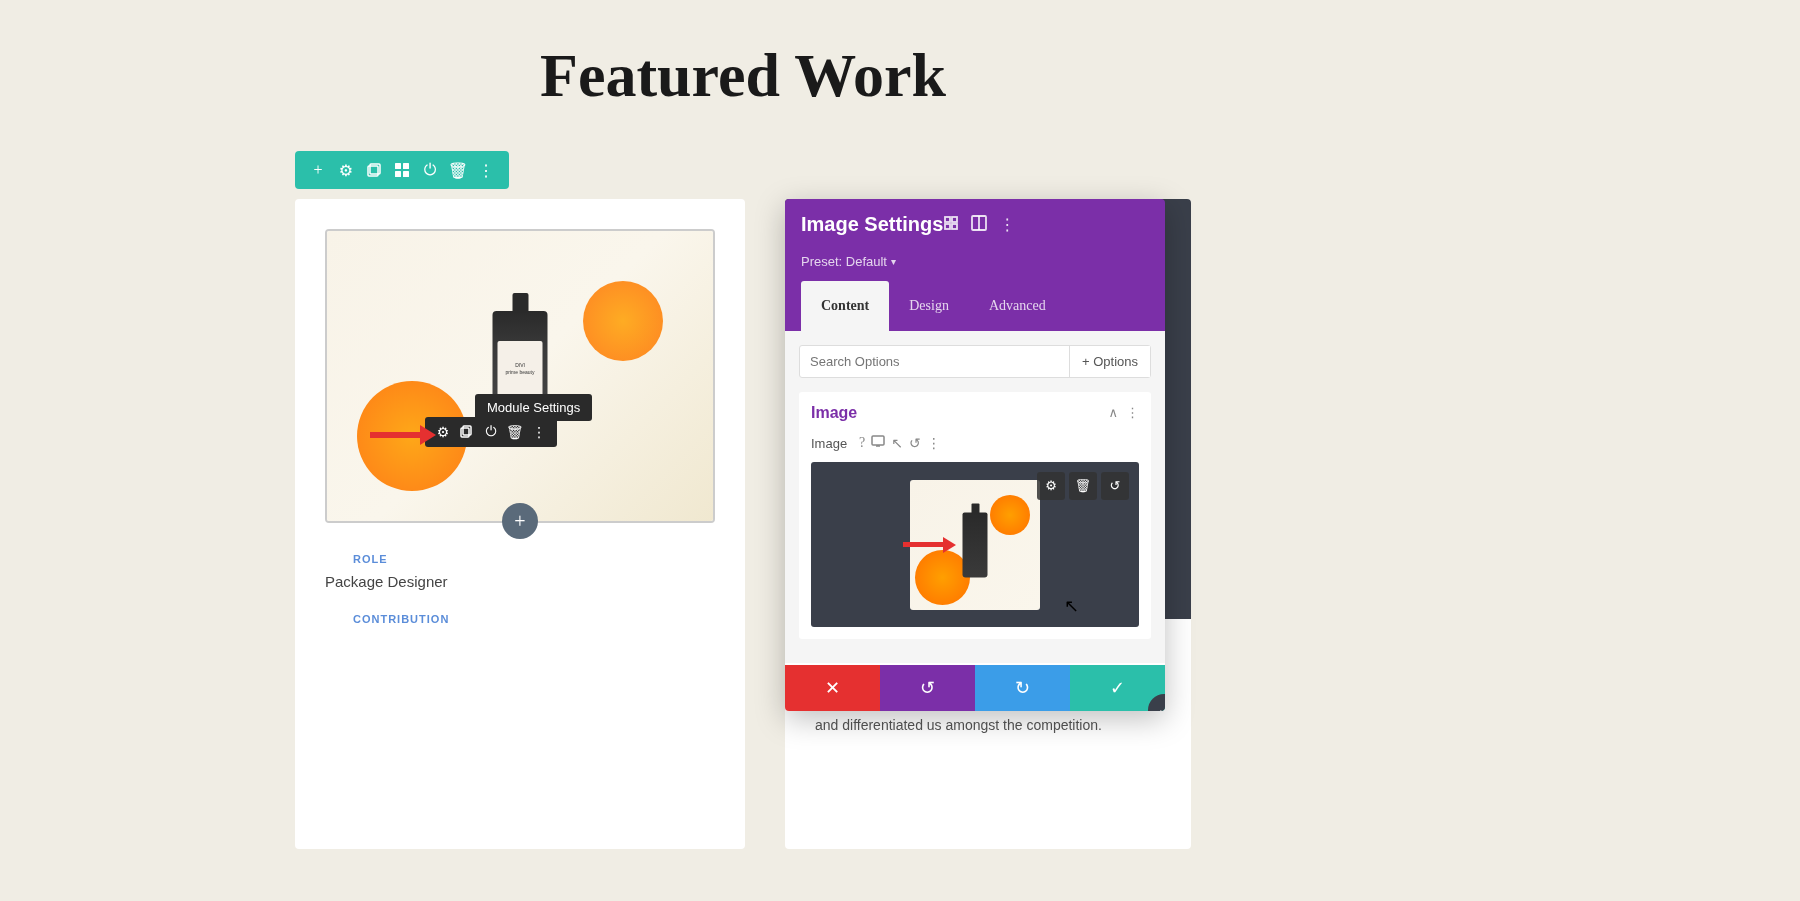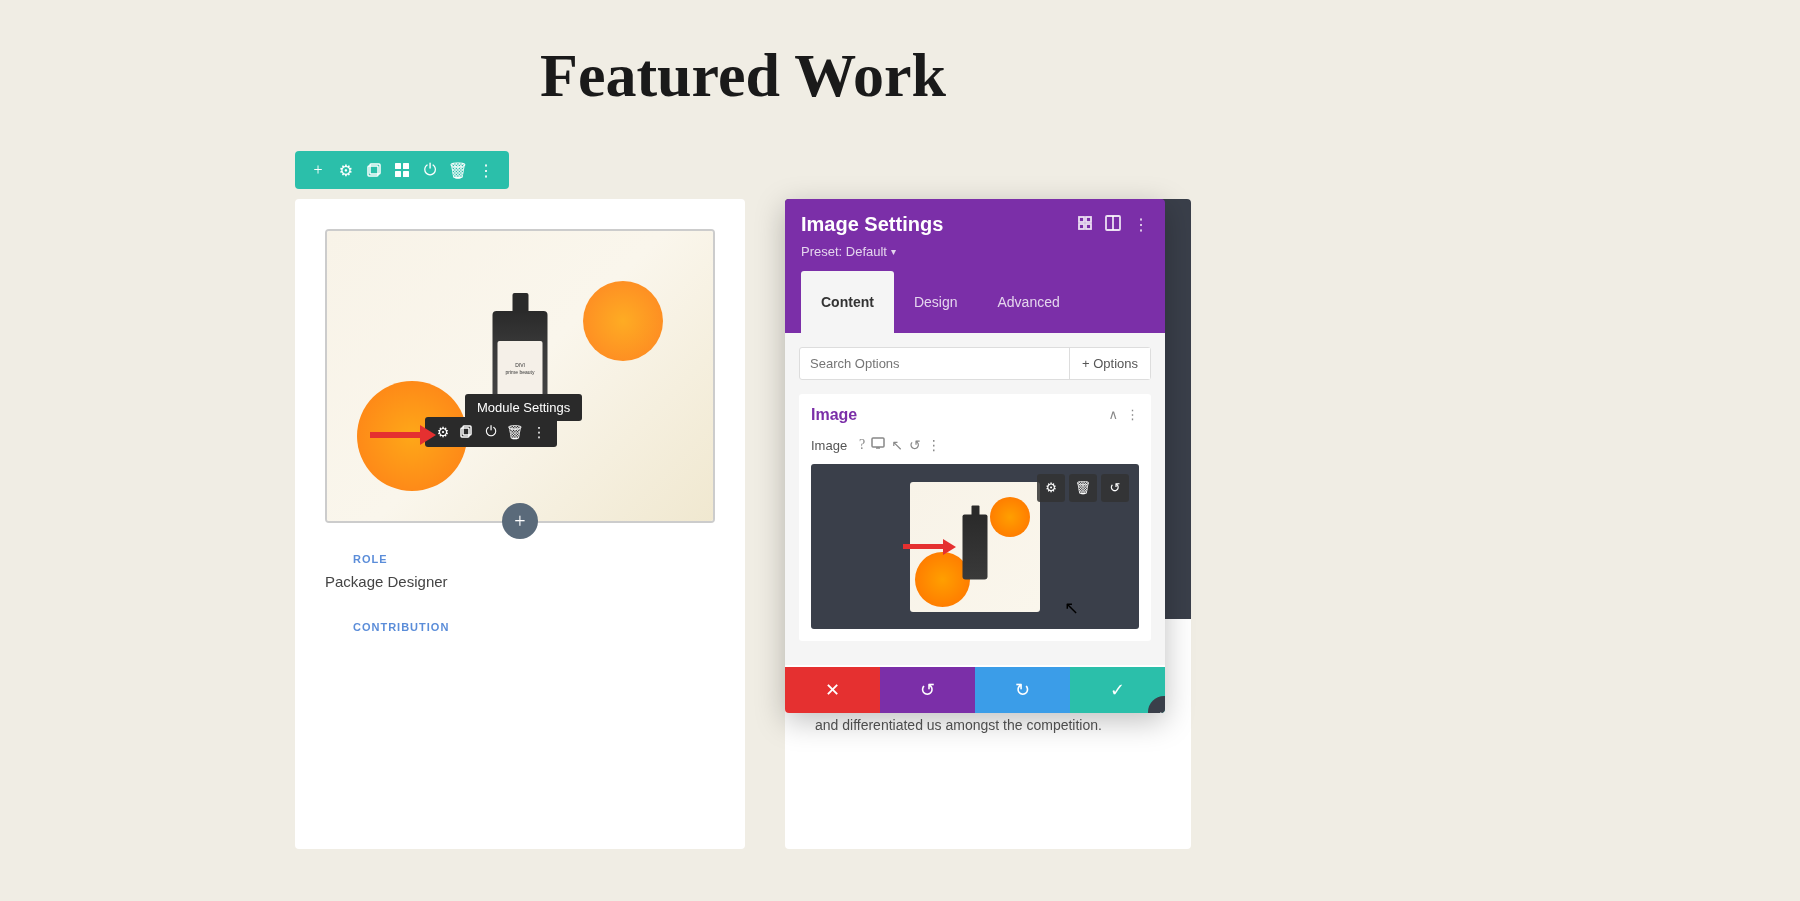--- a/index.html
+++ b/index.html
@@ -148,21 +148,21 @@
       color: #333;
       text-align: center;
       font-family: sans-serif;
       line-height: 1.3;
     }
 
     
     .module-settings-tooltip {
       position: absolute;
       top: 195px;
-      left: 170px;
+      left: 180px;
       background: #2a2a2a;
       color: white;
       padding: 6px 12px;
       border-radius: 3px;
       font-size: 13px;
       font-family: sans-serif;
       white-space: nowrap;
       z-index: 20;
     }
 
@@ -246,41 +246,40 @@
       color: #5b8dd9;
       letter-spacing: 1px;
       margin-bottom: 8px;
       font-family: sans-serif;
       margin-left: 28px;
     }
 
     .card-value {
       font-size: 15px;
       color: #444;
-      margin-bottom: 31px;
+      margin-bottom: 23px;
       font-family: sans-serif;
     }
 
     .card-description {
       font-size: 14px;
       color: #555;
       line-height: 1.6;
       font-family: sans-serif;
     }
 
     
     .settings-header {
       background: #7b2fa8;
       padding: 14px 16px 0;
     }
     .settings-header-top {
       display: flex;
       align-items: center;
-      justify-content: space-between;
-      margin-bottom: 8px;
+      margin-bottom: 18px;
     }
     .settings-title {
       color: white;
       font-size: 20px;
       font-weight: 600;
       font-family: sans-serif;
     }
     .settings-header-icons {
       display: flex;
       gap: 12px;
@@ -298,23 +297,23 @@
       margin-bottom: 12px;
       display: flex;
       align-items: center;
       gap: 4px;
     }
     .settings-tabs {
       display: flex;
       gap: 0;
     }
     .settings-tab {
-      padding: 23px 20px;
+      padding: 17px 20px;
       font-size: 14px;
-      font-family: Liberation Sans, sans-serif;
+      font-family: Liberation Serif, serif;
       cursor: pointer;
       color: rgba(255,255,255,0.8);
       border-radius: 3px 3px 0 0;
     }
     .settings-tab.active {
       background: #f5f5f5;
       color: #333;
       font-weight: 600;
     }
 

